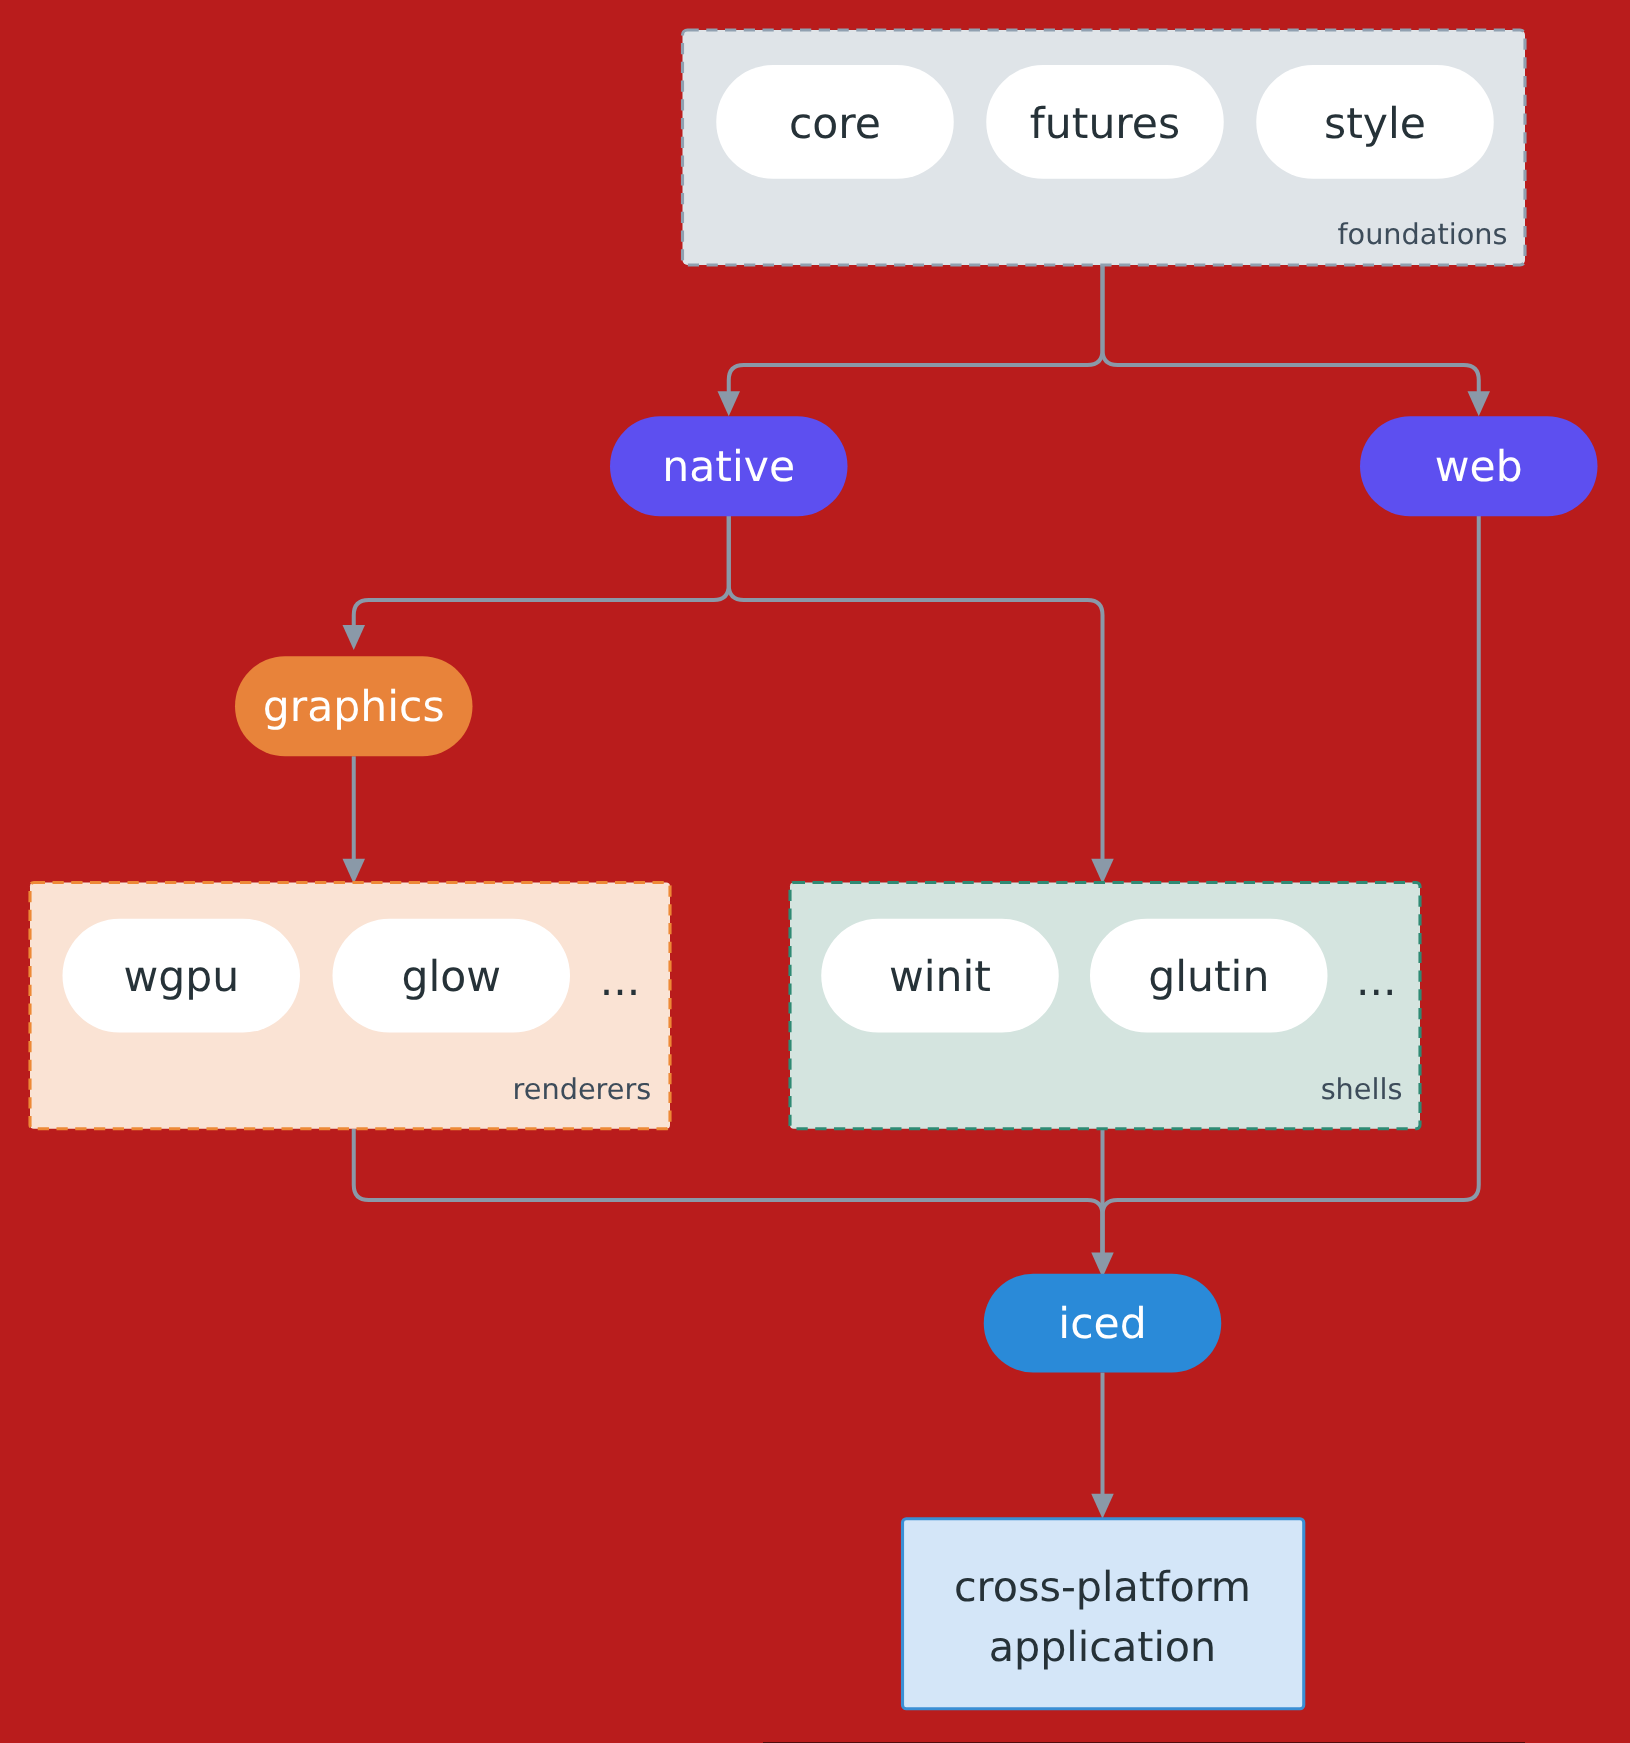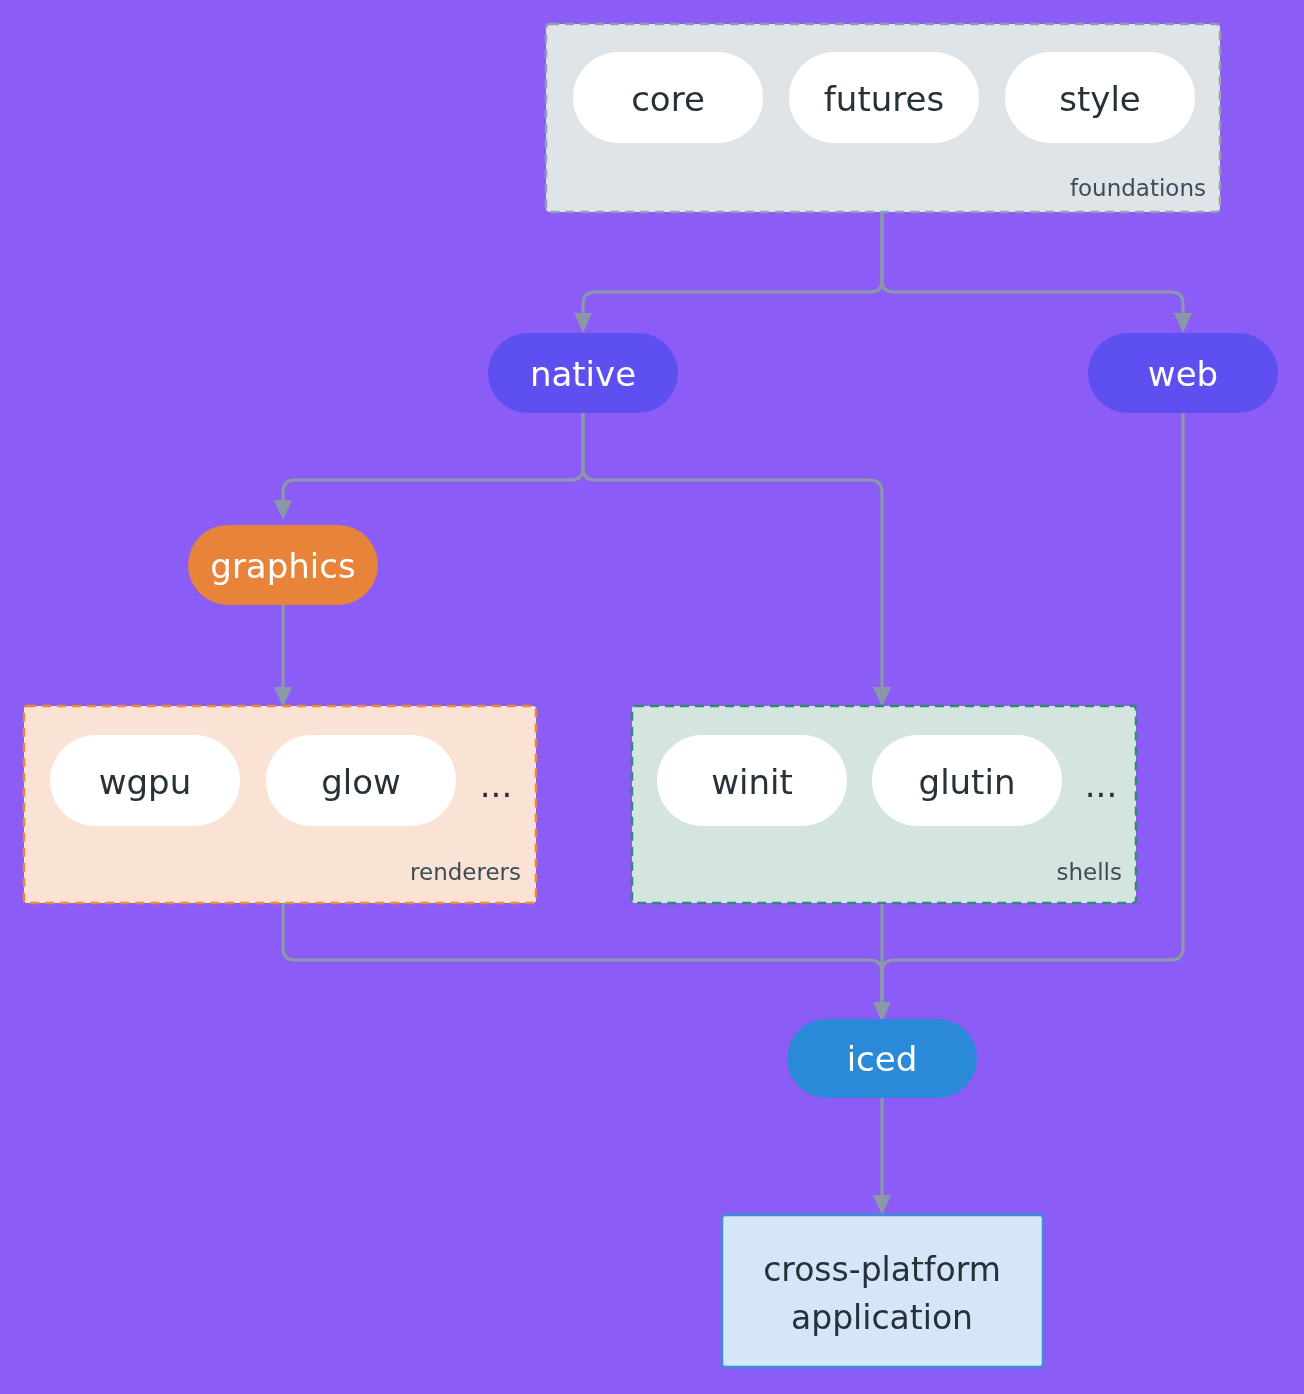--- a/index.html
+++ b/index.html
@@ -4,21 +4,21 @@
 <style>
   html, body {
     margin: 0;
     padding: 0;
     background: #000000;
   }
   #stage {
     position: relative;
     width: 1304px;
     height: 1394px;
-    background: #8b5cf6;
+    background: #b91c1c;
     font-family: "DejaVu Sans", sans-serif;
     overflow: hidden;
   }
   svg.layer {
     position: absolute;
     top: 0;
     left: 0;
     width: 1304px;
     height: 1394px;
   }

